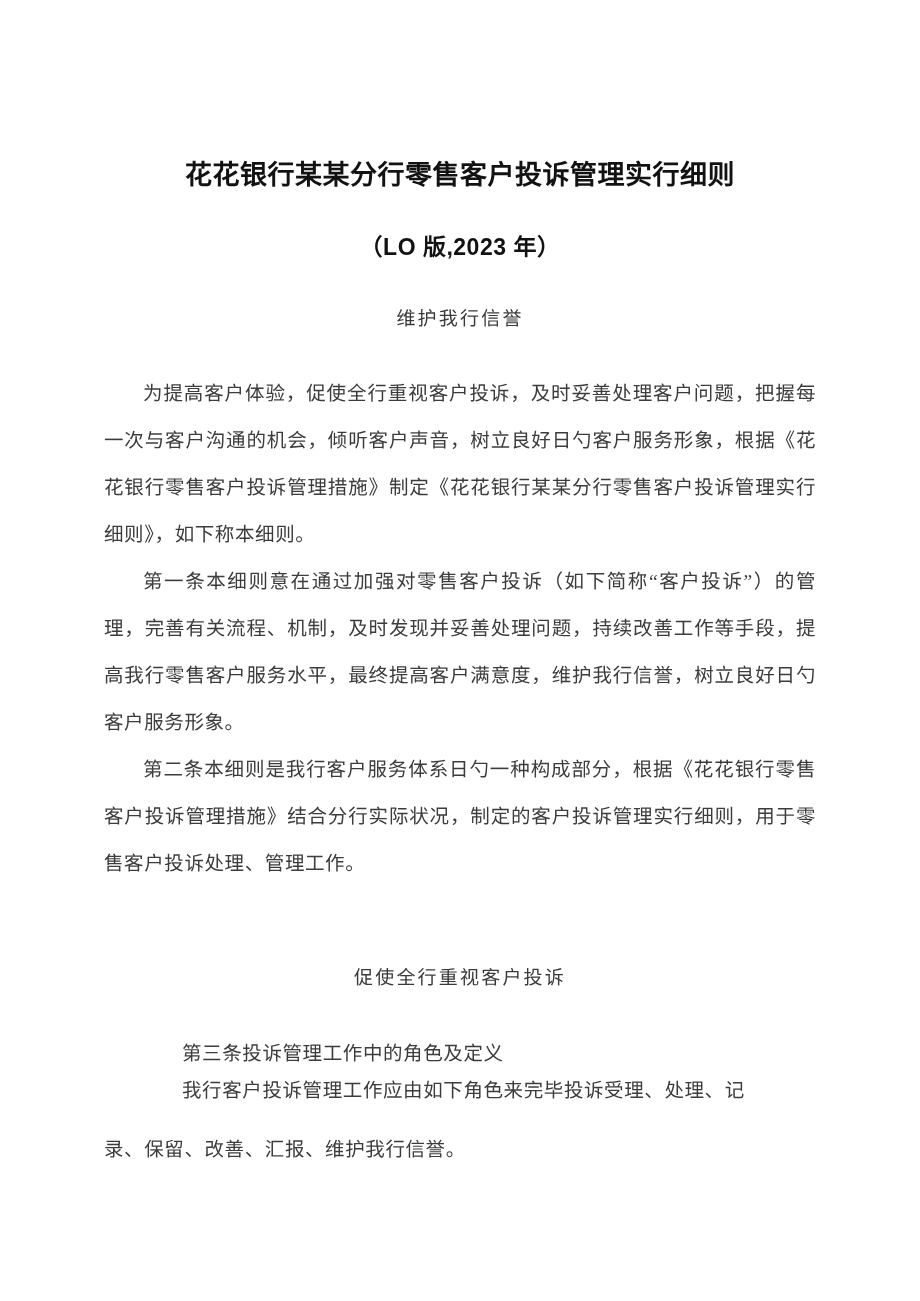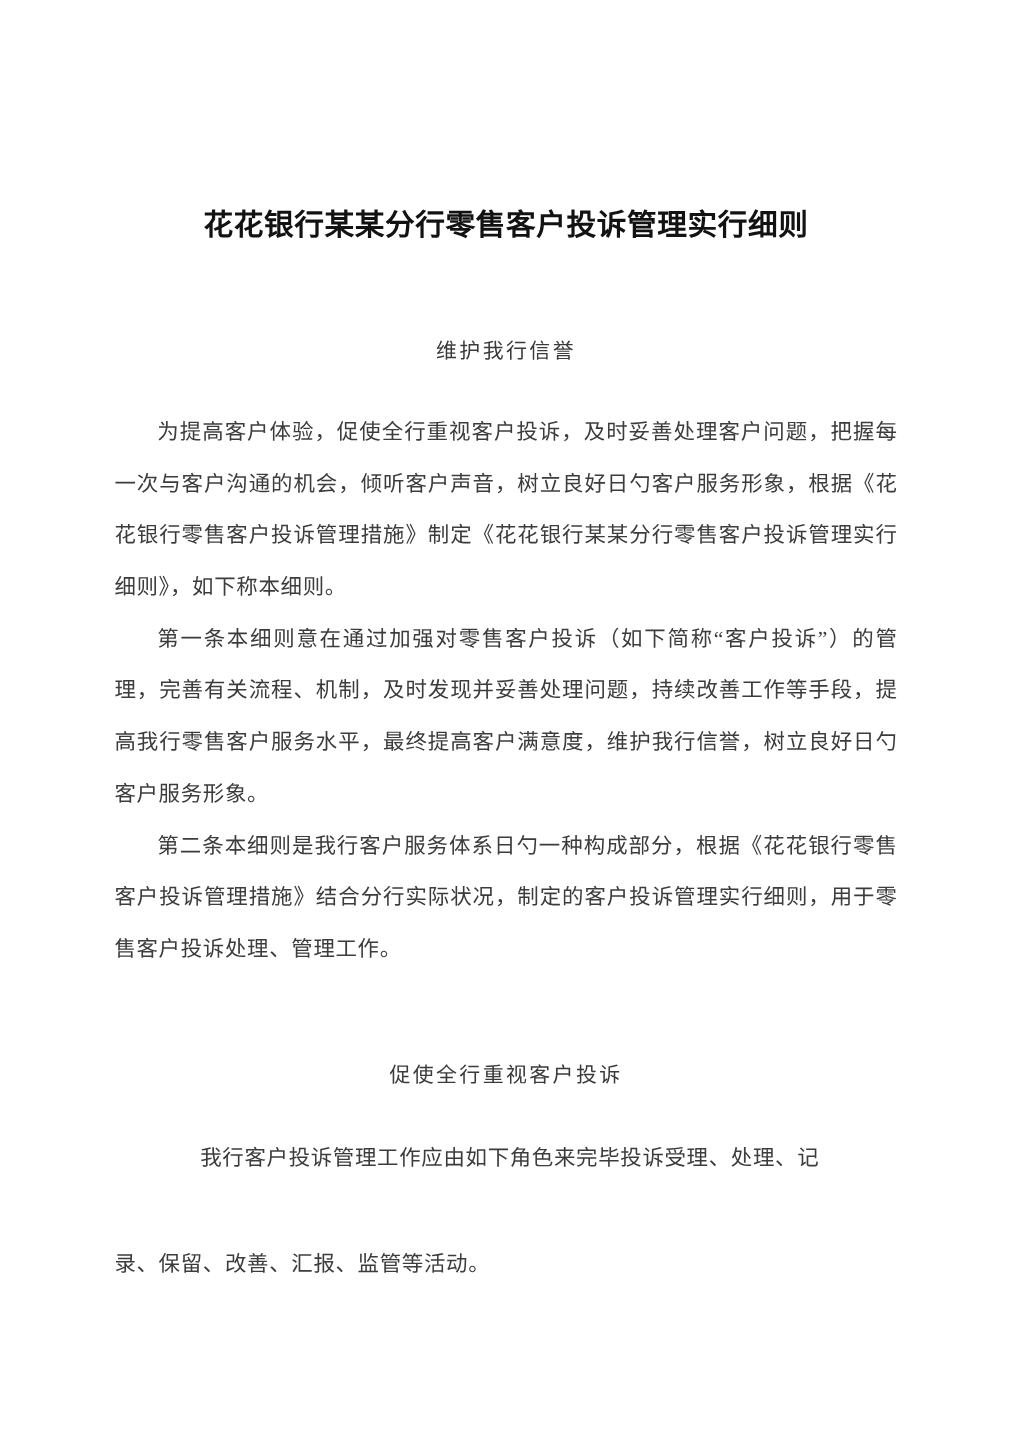--- a/index.html
+++ b/index.html
@@ -17,21 +17,21 @@
     overflow: hidden;
     font-family: "Liberation Serif", "DejaVu Serif", serif;
     -webkit-font-smoothing: antialiased;
   }
 
   
   .doc-title {
     position: absolute;
     left: 0;
     right: 0;
-    top: 183px;
+    top: 153px;
     text-align: center;
     font-family: "Liberation Sans", "DejaVu Sans", sans-serif;
     font-weight: bold;
     font-size: 27px;
     letter-spacing: 0.5px;
     color: #121212;
     white-space: nowrap;
   }
   .doc-subtitle {
     position: absolute;
@@ -111,30 +111,32 @@
     letter-spacing: 0.6px;
   }
 </style>
 </head>
 <body>
 
 <div class="page">
 
   <div class="doc-title">花花银行某某分行零售客户投诉管理实行细则</div>
 
+  <div class="doc-subtitle">（LO 版,2023 年）</div>
 
   <div class="chapter-heading" id="chapter-1">维护我行信誉</div>
 
   <div class="body-block" id="para-group-1">
     <p>为提高客户体验，促使全行重视客户投诉，及时妥善处理客户问题，把握每一次与客户沟通的机会，倾听客户声音，树立良好日勺客户服务形象，根据《花花银行零售客户投诉管理措施》制定《花花银行某某分行零售客户投诉管理实行细则》，如下称本细则。</p>
     <p>第一条本细则意在通过加强对零售客户投诉（如下简称“客户投诉”）的管理，完善有关流程、机制，及时发现并妥善处理问题，持续改善工作等手段，提高我行零售客户服务水平，最终提高客户满意度，维护我行信誉，树立良好日勺客户服务形象。</p>
     <p>第二条本细则是我行客户服务体系日勺一种构成部分，根据《花花银行零售客户投诉管理措施》结合分行实际状况，制定的客户投诉管理实行细则，用于零售客户投诉处理、管理工作。</p>
   </div>
 
   <div class="chapter-heading" id="chapter-2">促使全行重视客户投诉</div>
 
   <div class="tight-lines" id="tight-block">
+    <div>第三条投诉管理工作中的角色及定义</div>
     <div>我行客户投诉管理工作应由如下角色来完毕投诉受理、处理、记</div>
   </div>
 
-  <div class="tail-line">录、保留、改善、汇报、监管等活动。</div>
+  <div class="tail-line">录、保留、改善、汇报、维护我行信誉。</div>
 
 </div>
 
 </body></html>

